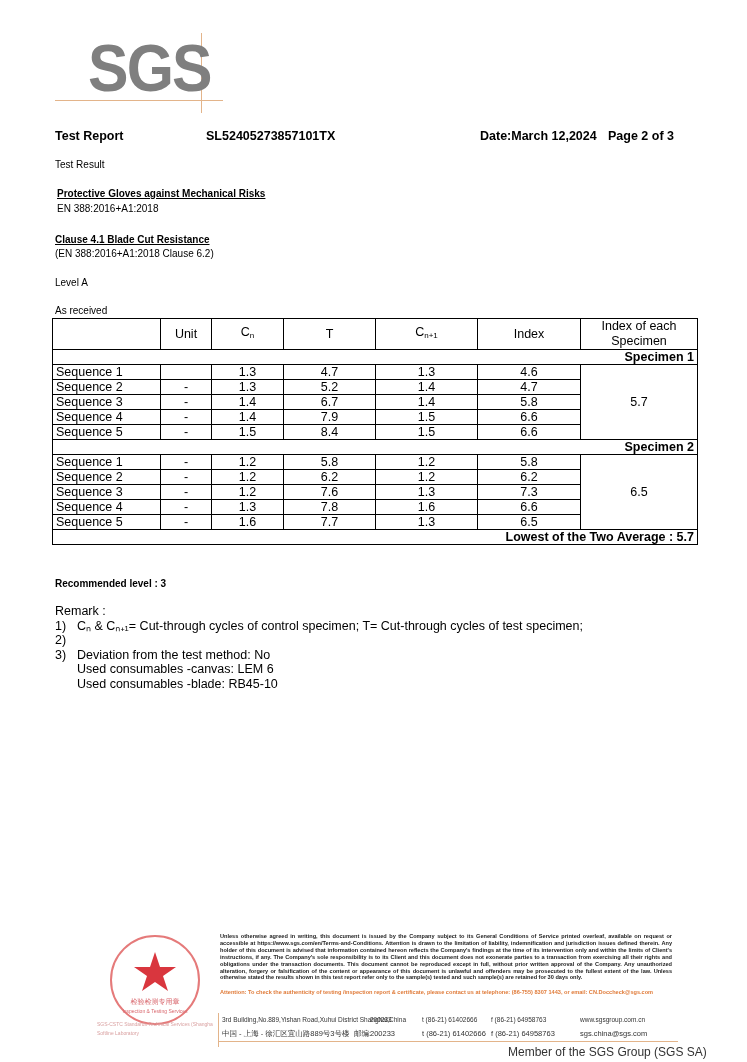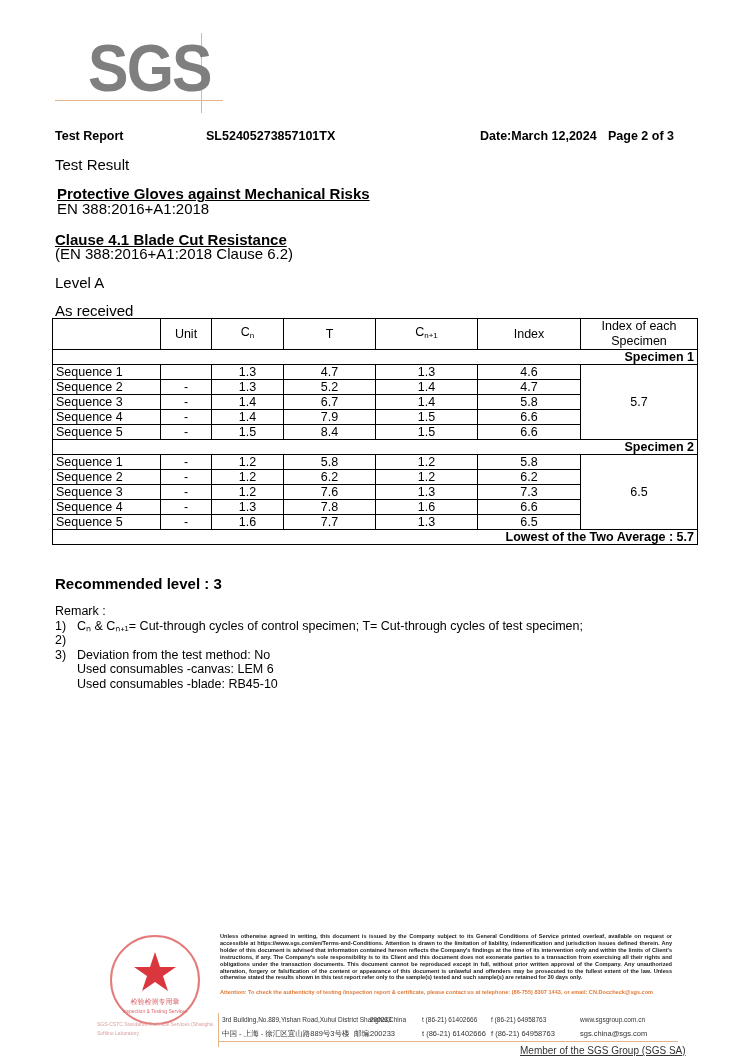--- a/index.html
+++ b/index.html
@@ -9,21 +9,21 @@
 
   
   .logo { left:88px; top:38px; font-family:"Liberation Sans", sans-serif; font-weight:bold;
           font-size:66px; color:#7f7f7f; letter-spacing:-2px; line-height:60px;
           transform:scaleX(0.92); transform-origin:left top; }
   .logo-hline { left:55px; top:100px; width:120px; height:1px; background:#e3b48a; }
   .logo-vline { left:201px; top:33px; width:1px; height:80px; background:#e3b48a; }
   .logo-hline2 { left:175px; top:100px; width:48px; height:1px; background:#e3b48a; }
 
   .hdr { top:129px; font-size:12.5px; font-weight:bold; }
-  .txt { font-size:15px; line-height:15px; }
+  .txt { font-size:10px; line-height:15px; }
   .bold { font-weight:bold; }
   .u { text-decoration:underline; }
 
   
   table.res { position:absolute; left:52px; top:318px; width:645px; border-collapse:collapse;
               font-size:12.5px; table-layout:fixed; }
   table.res td { border:1px solid #000; padding:0 3px; height:14px; line-height:14px; text-align:center; }
   table.res td.l { text-align:left; }
   table.res tr.head td { height:30px; line-height:15px; }
   table.res tr.span td { text-align:right;font-weight:bold; }
@@ -35,21 +35,21 @@
 
   
   .stamp { left:95px; top:930px; width:118px; height:110px; }
   .fine { left:220px; top:933px; width:452px; font-size:5.6px; line-height:6.9px; color:#222;
           text-align:justify; font-weight:bold; }
   .attn { left:220px; top:989px; width:452px; font-size:5.6px; line-height:6.9px; color:#e07b39; font-weight:bold; }
   .addr { top:1016px; font-size:6.5px; color:#333; }
   .addr2 { top:1029px; font-size:7.5px; color:#333; }
   .foot-line { left:218px; top:1041px; width:460px; height:1px; background:#e3b48a; }
   .foot-vline { left:218px; top:1013px; width:1px; height:34px; background:#e3b48a; }
-  .member { left:520px; top:1045px; font-size:10px; color:#333;text-decoration:underline; }
+  .member { left:508px; top:1045px; font-size:12px; color:#333; }
 </style>
 </head>
 <body>
 
 <div class="abs logo-hline"></div>
 <div class="abs logo-hline2"></div>
 <div class="abs logo-vline"></div>
 <div class="abs logo">SGS</div>
 
 <div class="abs hdr" style="left:55px;">Test Report</div>

